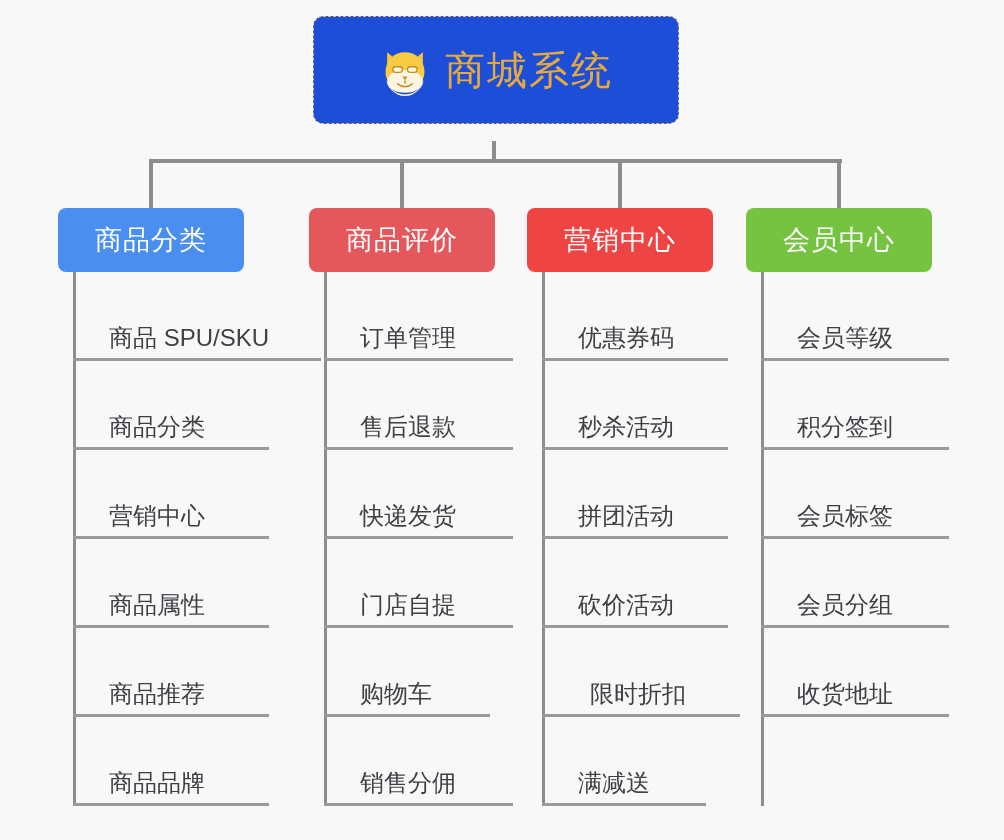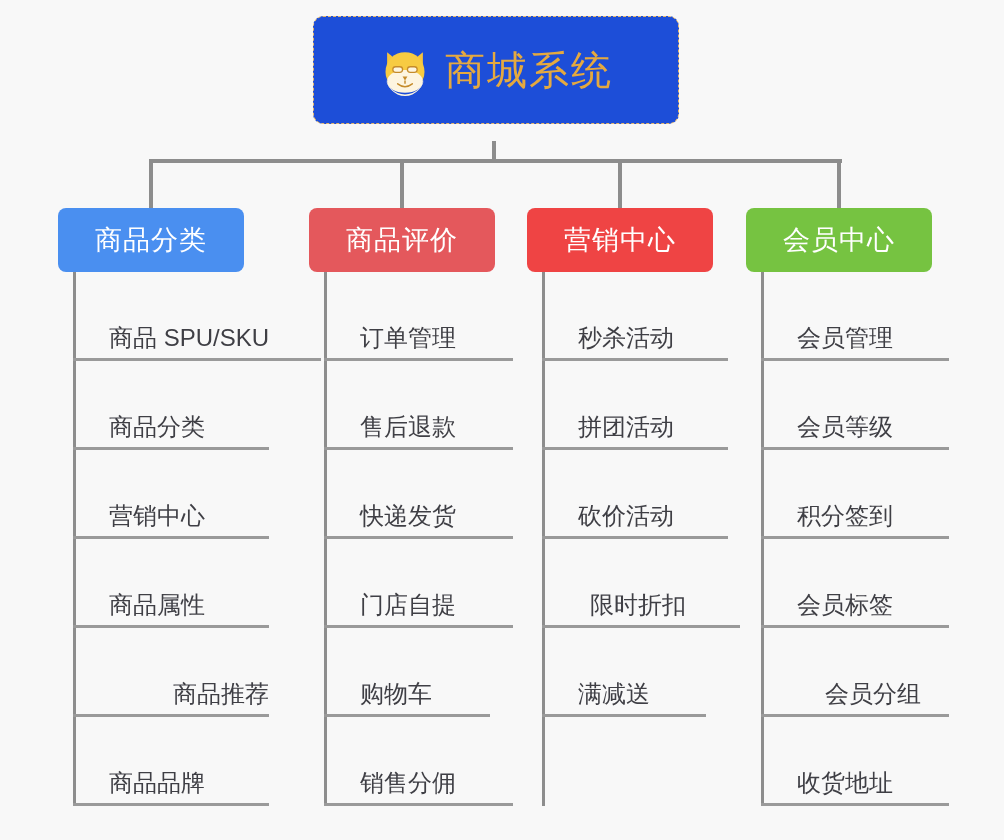--- a/index.html
+++ b/index.html
@@ -152,21 +152,21 @@
       <div class="leaf">
           <span class="leaf-label" style="width:160px;">商品分类</span>
         </div>
       <div class="leaf">
           <span class="leaf-label" style="width:160px;">营销中心</span>
         </div>
       <div class="leaf">
           <span class="leaf-label" style="width:160px;">商品属性</span>
         </div>
       <div class="leaf">
-          <span class="leaf-label" style="width:160px;text-align:right;">商品推荐</span>
+          <span class="leaf-label" style="width:160px;">商品推荐</span>
         </div>
       <div class="leaf">
           <span class="leaf-label" style="width:160px;">商品品牌</span>
         </div>
     </div>
   </div>
 
   <div class="column" style="left:309px;">
     <div class="cat-header" style="width:186px; background:#e4585c;">
       <span>商品评价</span>
@@ -194,20 +194,23 @@
     </div>
   </div>
 
   <div class="column" style="left:527px;">
     <div class="cat-header" style="width:186px; background:#ef4444;">
       <span>营销中心</span>
     </div>
     <div class="trunk" style="height:534px;"></div>
     <div class="leaf-list">
       <div class="leaf">
+          <span class="leaf-label" style="width:150px;">优惠券码</span>
+        </div>
+      <div class="leaf">
           <span class="leaf-label" style="width:150px;">秒杀活动</span>
         </div>
       <div class="leaf">
           <span class="leaf-label" style="width:150px;">拼团活动</span>
         </div>
       <div class="leaf">
           <span class="leaf-label" style="width:150px;">砍价活动</span>
         </div>
       <div class="leaf">
           <span class="leaf-label" style="width:150px;padding-left:48px;">限时折扣</span>
@@ -218,33 +221,30 @@
     </div>
   </div>
 
   <div class="column" style="left:746px;">
     <div class="cat-header" style="width:186px; background:#76c341;">
       <span>会员中心</span>
     </div>
     <div class="trunk" style="height:534px;"></div>
     <div class="leaf-list">
       <div class="leaf">
-          <span class="leaf-label" style="width:152px;">会员管理</span>
-        </div>
-      <div class="leaf">
           <span class="leaf-label" style="width:152px;">会员等级</span>
         </div>
       <div class="leaf">
           <span class="leaf-label" style="width:152px;">积分签到</span>
         </div>
       <div class="leaf">
           <span class="leaf-label" style="width:152px;">会员标签</span>
         </div>
       <div class="leaf">
-          <span class="leaf-label" style="width:152px;text-align:center;">会员分组</span>
+          <span class="leaf-label" style="width:152px;">会员分组</span>
         </div>
       <div class="leaf">
           <span class="leaf-label" style="width:152px;">收货地址</span>
         </div>
     </div>
   </div>
 
 </div>
 
 </body></html>

